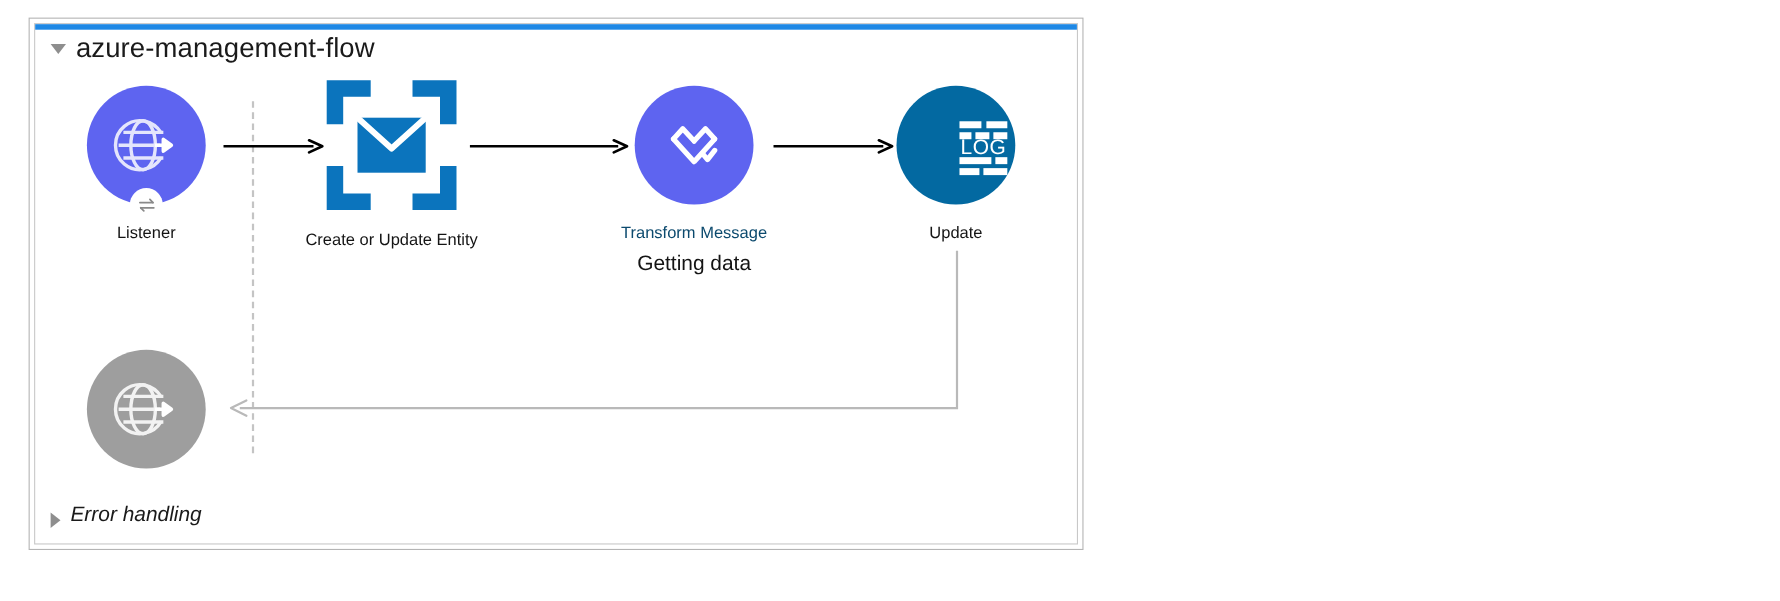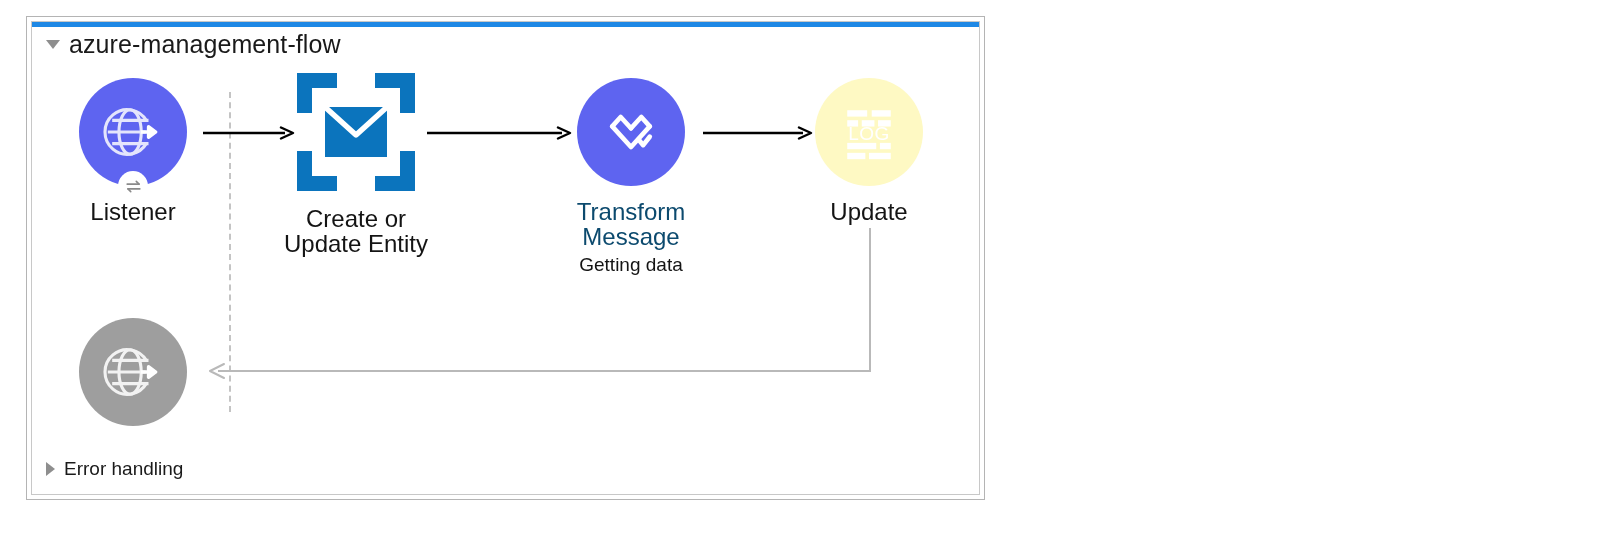--- a/index.html
+++ b/index.html
@@ -76,22 +76,23 @@
     white-space: nowrap;
     text-align: center;
   }
 
   
   .flow-footer {
     position: absolute;
     left: 46px;
     top: 458px;
     display: flex;
-    align-items: center;
+    align-items: flex-end;
     gap: 9px;
+    font-style: italic;
   }
   .footer-title {
     font-size: 19px;
     color: #1a1a1a;
     white-space: nowrap;
   }
 
   
   .dashed-sep {
     position: absolute;
@@ -124,21 +125,21 @@
     width: 122px;
     height: 122px;
     display: flex;
     align-items: center;
     justify-content: center;
     position: relative;
     cursor: pointer;
   }
   .node-label {
     margin-top: 13px;
-    font-size: 24px;
+    font-size: 15px;
     color: #141414;
     text-align: center;
     line-height: 25px;
     max-width: 175px;
   }
   .node-label.muted { color: #0c4a6e; }
   .node-sublabel {
     margin-top: 3px;
     font-size: 19px;
     color: #141414;
@@ -262,21 +263,21 @@
     <div class="node-label muted">Transform Message</div>
     <div class="node-sublabel">Getting data</div>
   </div>
 
   <svg class="arrow-h" style="left:703px; top:126px; width:110px;" viewBox="0 0 110 14">
     <line x1="0" y1="7" x2="100" y2="7" stroke="#000000" stroke-width="2.4"></line>
     <path d="M96 1.5 L108 7 L96 12.5" fill="none" stroke="#000000" stroke-width="2.4" stroke-linecap="round" stroke-linejoin="round"></path>
   </svg>
 
   <div class="node" style="left:789px; top:78px;">
-    <div class="node-circle" style="background:#fef9c3;">
+    <div class="node-circle" style="background:#0369a1;justify-content:flex-end;">
       <svg width="58" height="58" viewBox="0 0 64 64">
         <g fill="#ffffff">
           <rect x="8" y="8" width="22" height="7"></rect>
           <rect x="35" y="8" width="21" height="7"></rect>
           <rect x="8" y="19" width="12" height="7"></rect>
           <rect x="24" y="19" width="14" height="7"></rect>
           <rect x="42" y="19" width="14" height="7"></rect>
           <rect x="8" y="44" width="32" height="7"></rect>
           <rect x="44" y="44" width="12" height="7"></rect>
           <rect x="8" y="55" width="20" height="7"></rect>

